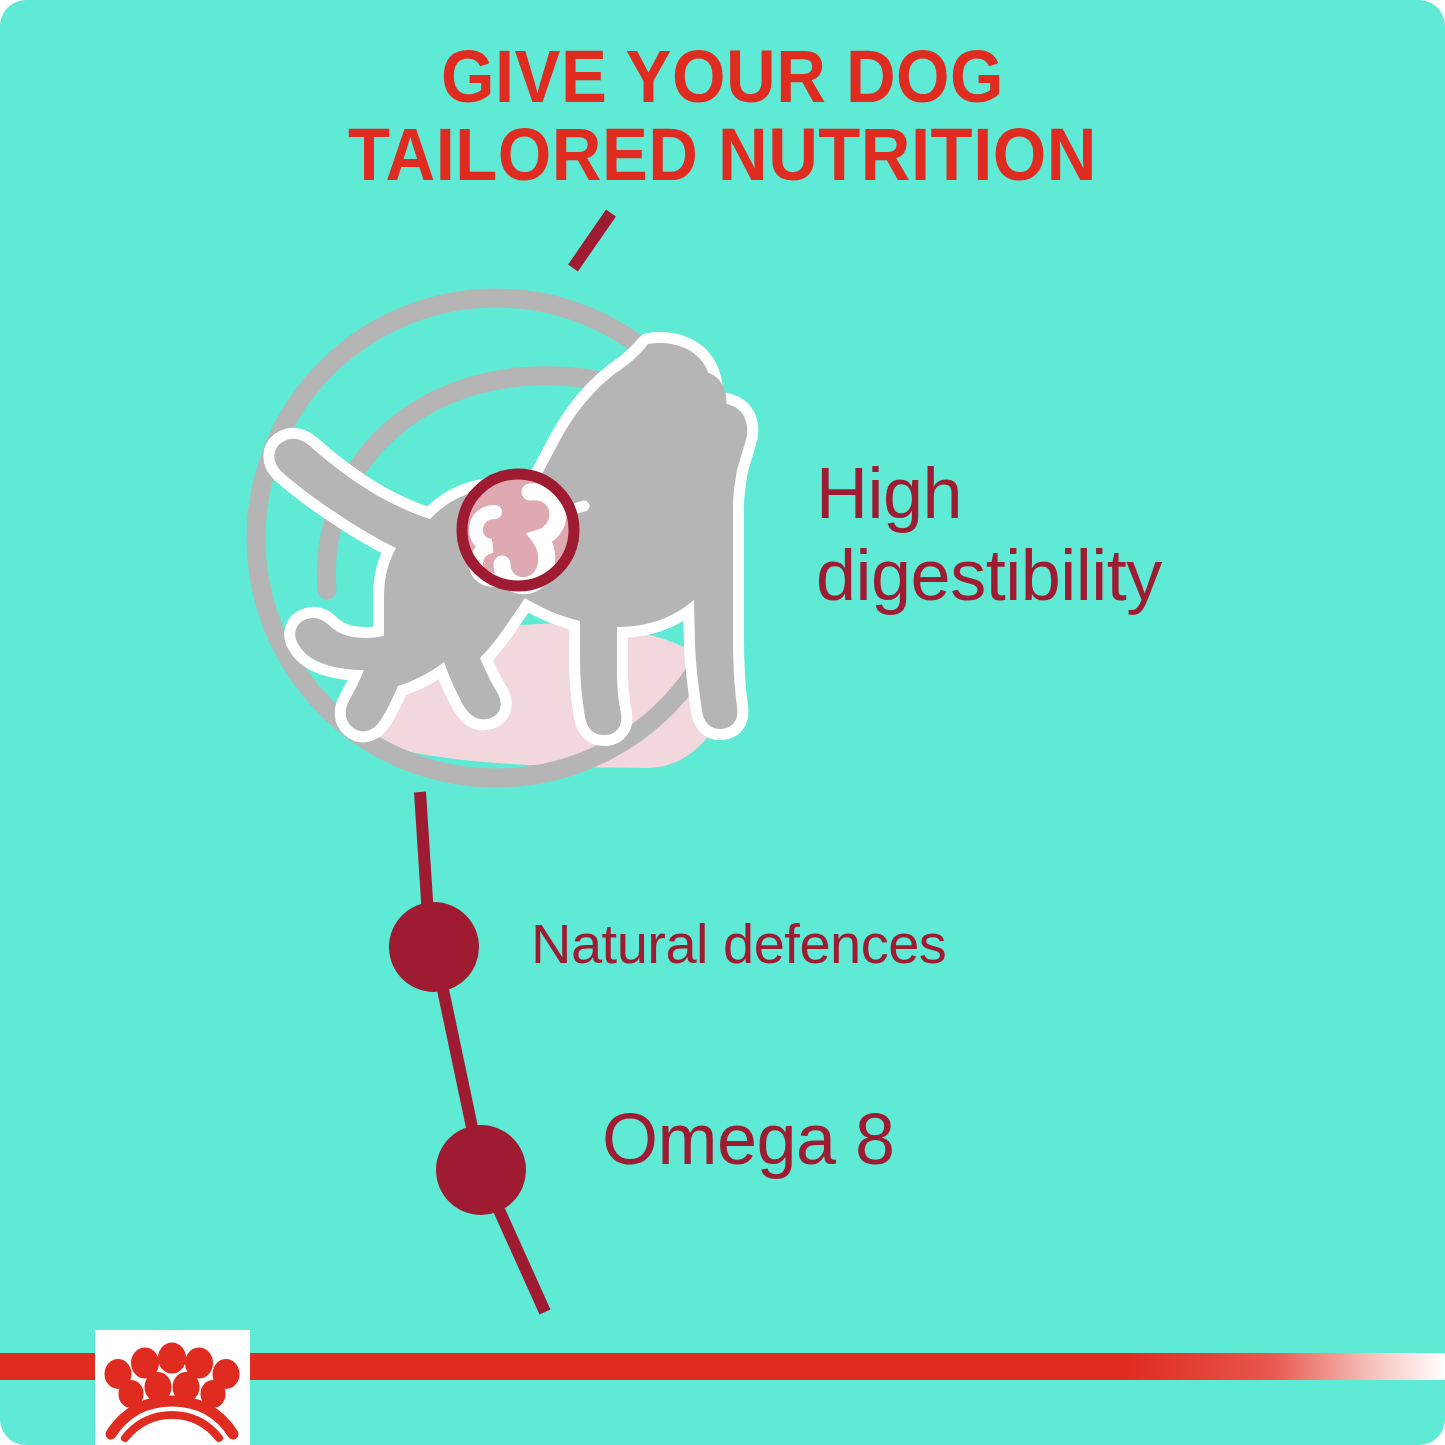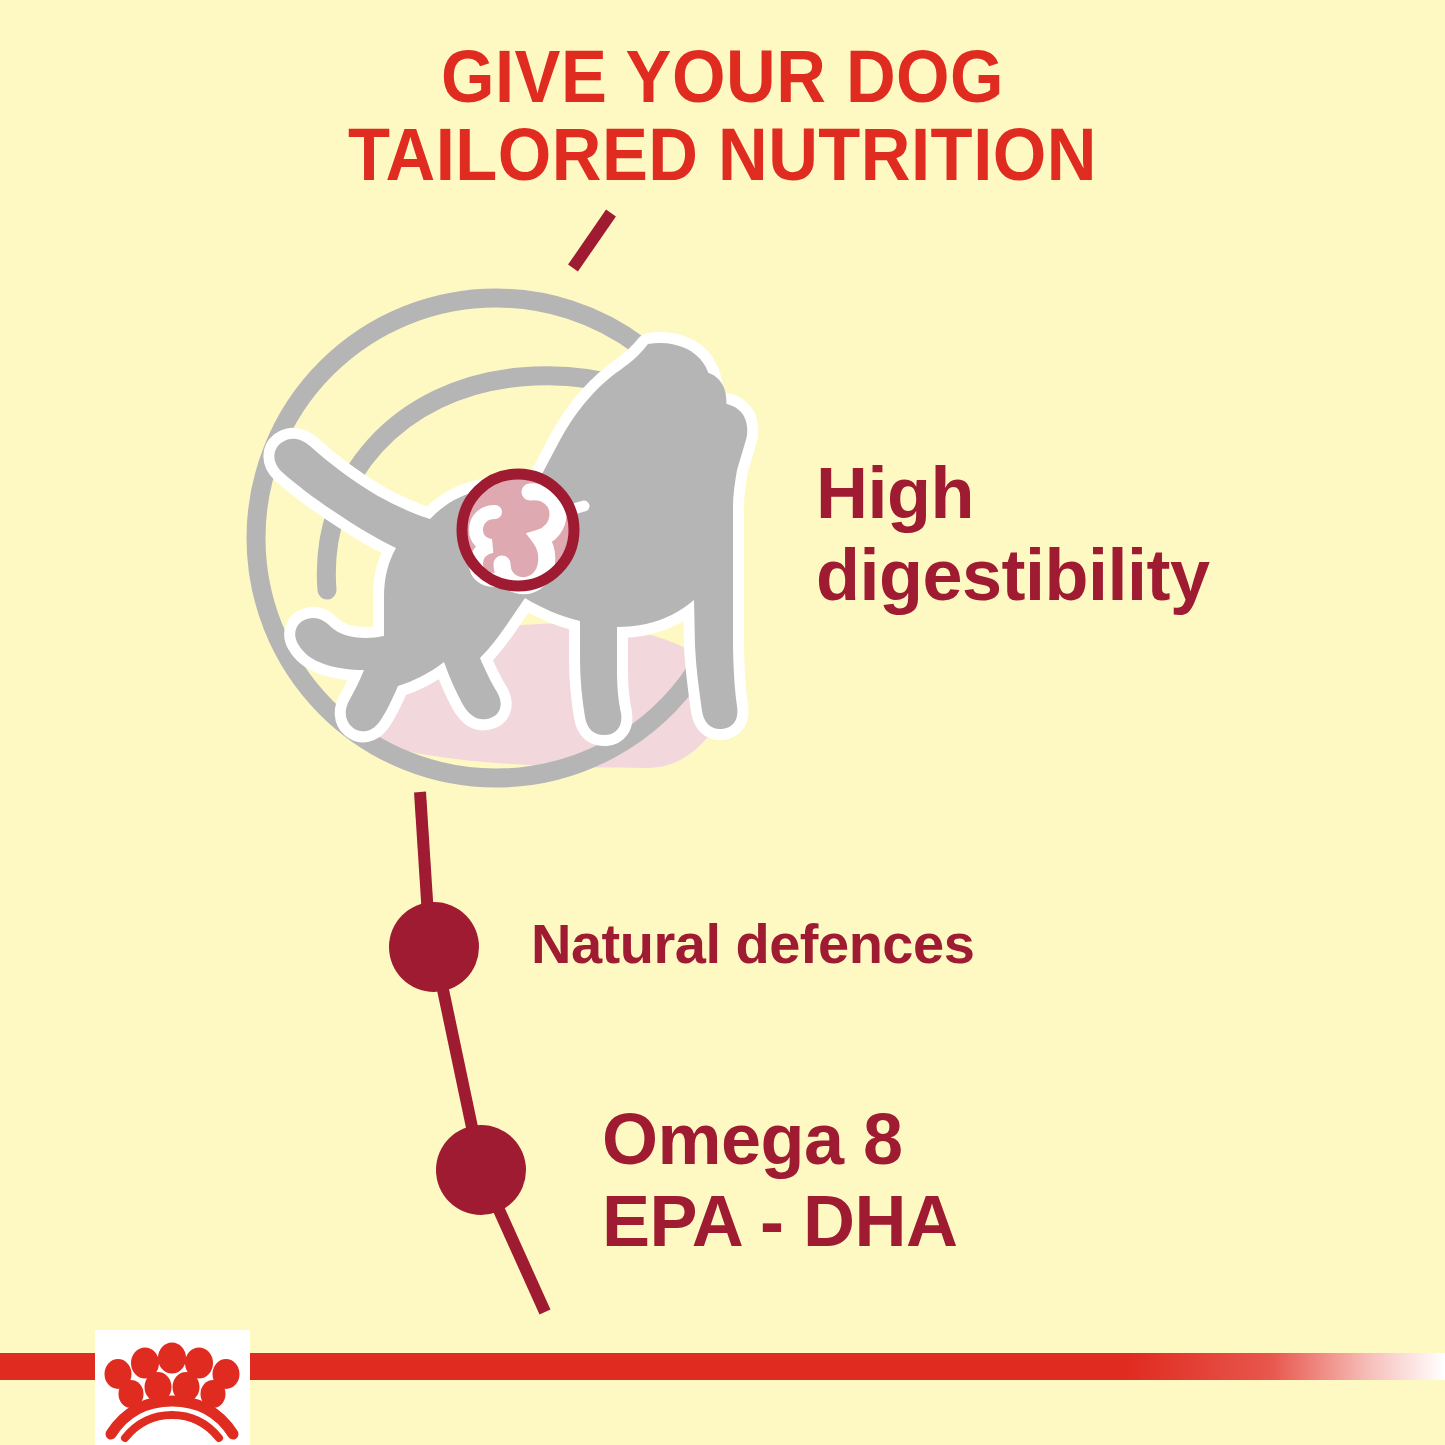--- a/index.html
+++ b/index.html
@@ -12,21 +12,22 @@
     height: 1445px;
     overflow: hidden;
     font-family: "Liberation Sans", sans-serif;
     position: relative;
   }
 
   #stage {
     position: relative;
     width: 1445px;
     height: 1445px;
-    background: #fef9c3;
+    background: #5eead4;
+    border-radius: 26px;
   }
 
   
   .headline {
     position: absolute;
     left: 0;
     top: 38px;
     width: 1445px;
     text-align: center;
     color: #E02B20;
@@ -48,21 +49,21 @@
     top: 0;
     width: 1445px;
     height: 1445px;
   }
 
   
   .benefit {
     position: absolute;
     color: #9E1B32;
     font-family: "Liberation Sans", sans-serif;
-    font-weight: 700;
+    font-weight: 400;
     letter-spacing: -0.5px;
     user-select: none;
   }
   .benefit .bl {
     display: block;
     white-space: nowrap;
   }
 
   #benefit-digestibility {
     left: 816px;
@@ -225,21 +226,20 @@
     <span class="bl">High</span>
     <span class="bl">digestibility</span>
   </div>
 
   <div class="benefit" id="benefit-defences">
     <span class="bl">Natural defences</span>
   </div>
 
   <div class="benefit" id="benefit-omega">
     <span class="bl">Omega 8</span>
-    <span class="bl">EPA - DHA</span>
   </div>
 
   <div id="footer">
     <div id="footer-bar"></div>
     <svg id="crown" viewBox="0 0 155 115" xmlns="http://www.w3.org/2000/svg">
       <rect x="0" y="0" width="155" height="115" fill="#ffffff"></rect>
       <g fill="#E02B20">
 
         <ellipse cx="23" cy="44" rx="13.5" ry="15"></ellipse>
         <ellipse cx="50" cy="33" rx="14" ry="15.5"></ellipse>

